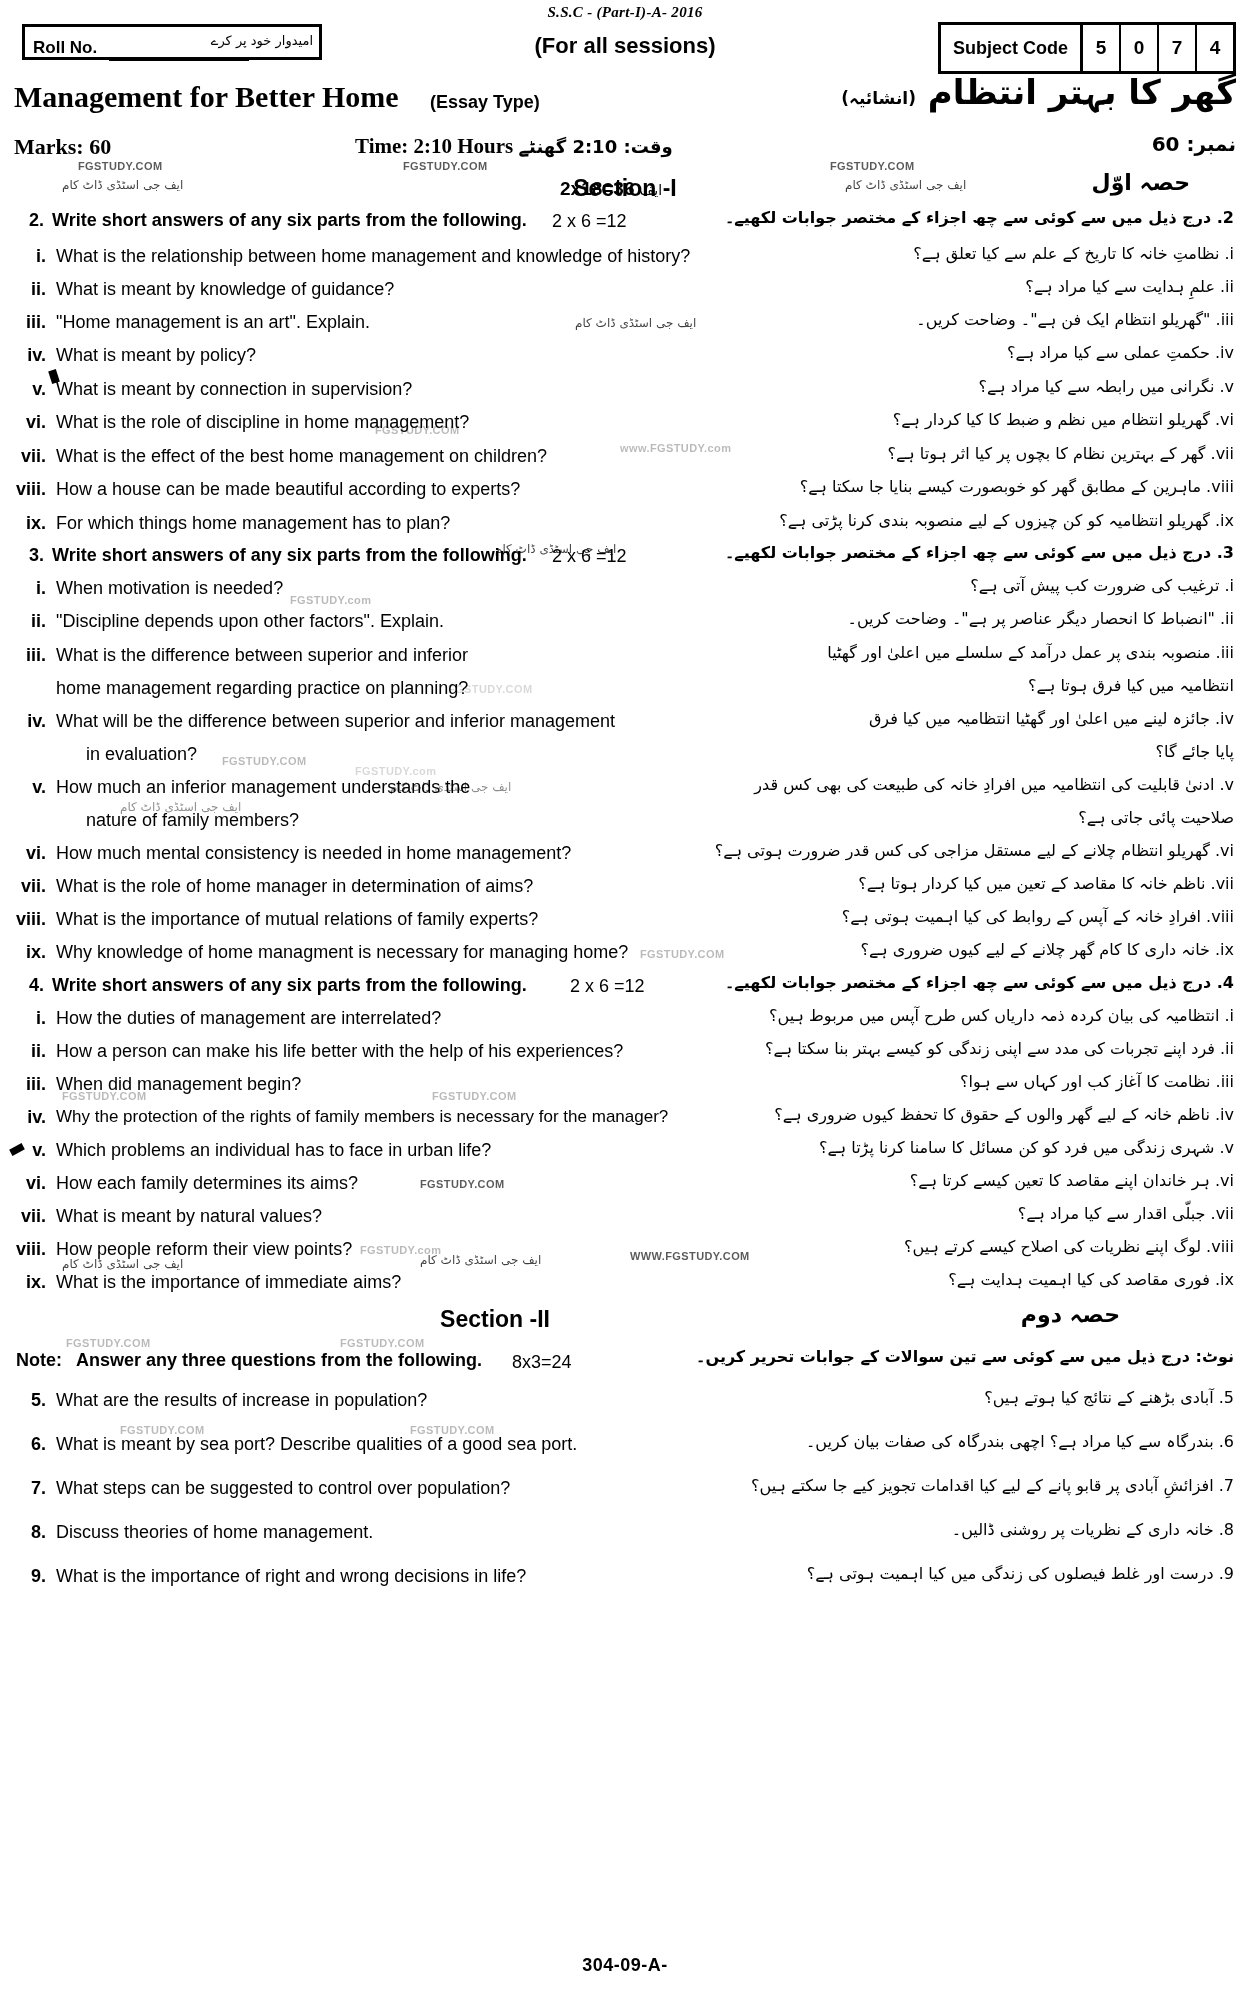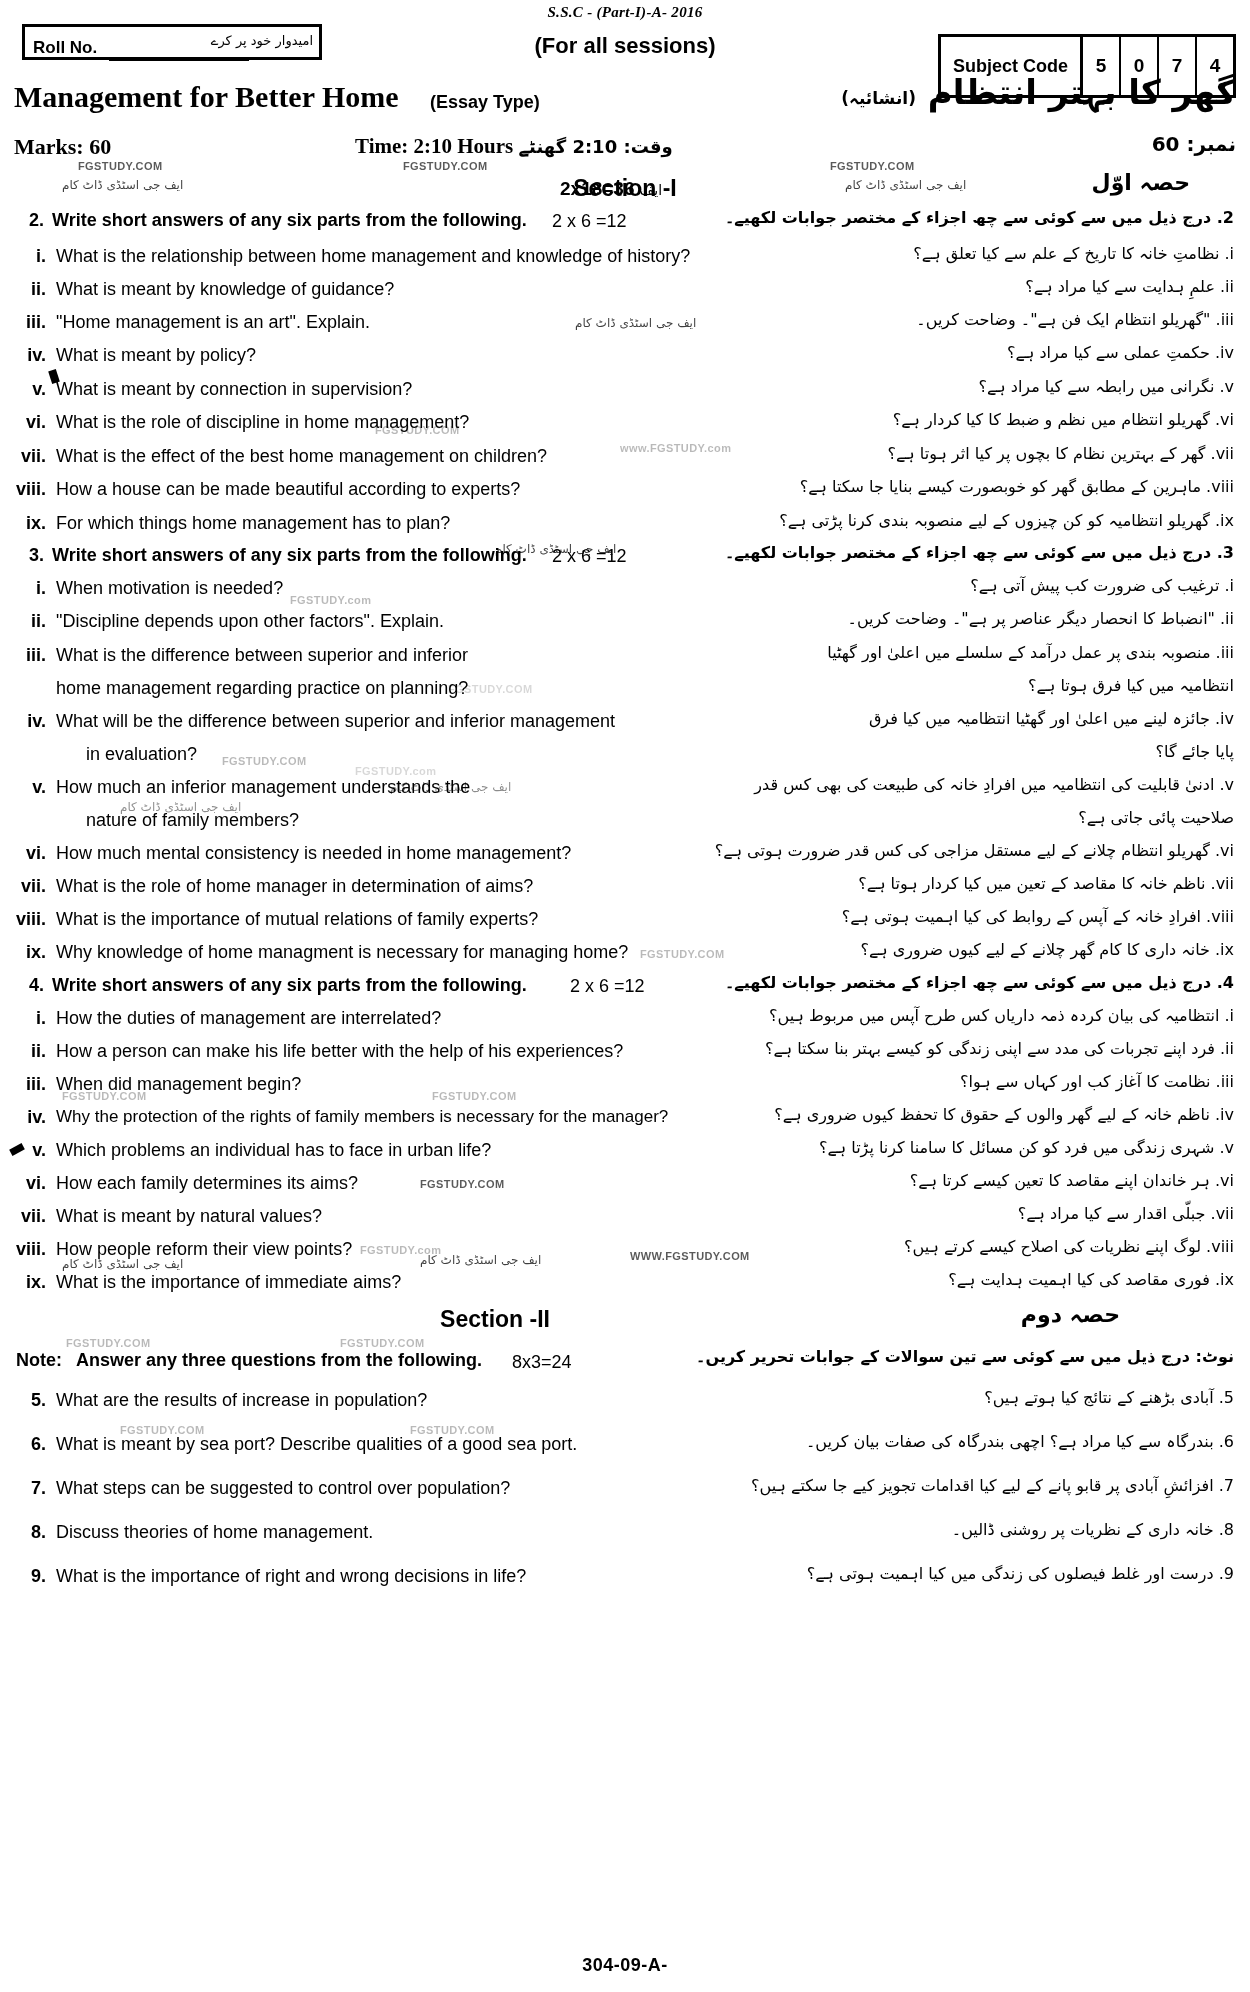--- a/index.html
+++ b/index.html
@@ -61,22 +61,22 @@
   }
   .sessions{
     position:absolute;
     top:33px; left:0; right:0;
     text-align:center;
     font-size:22px;
     font-weight:bold;
   }
   .code-box{
     position:absolute;
-    top:34px; right:14px;
-    height:64px;
+    top:22px; right:14px;
+    height:52px;
     border:3px solid #000;
     display:flex;
     align-items:stretch;
     box-sizing:border-box;
   }
   .code-label{
     padding:0 12px;
     display:flex; align-items:center;
     font-size:18px; font-weight:bold;
     border-right:3px solid #000;

